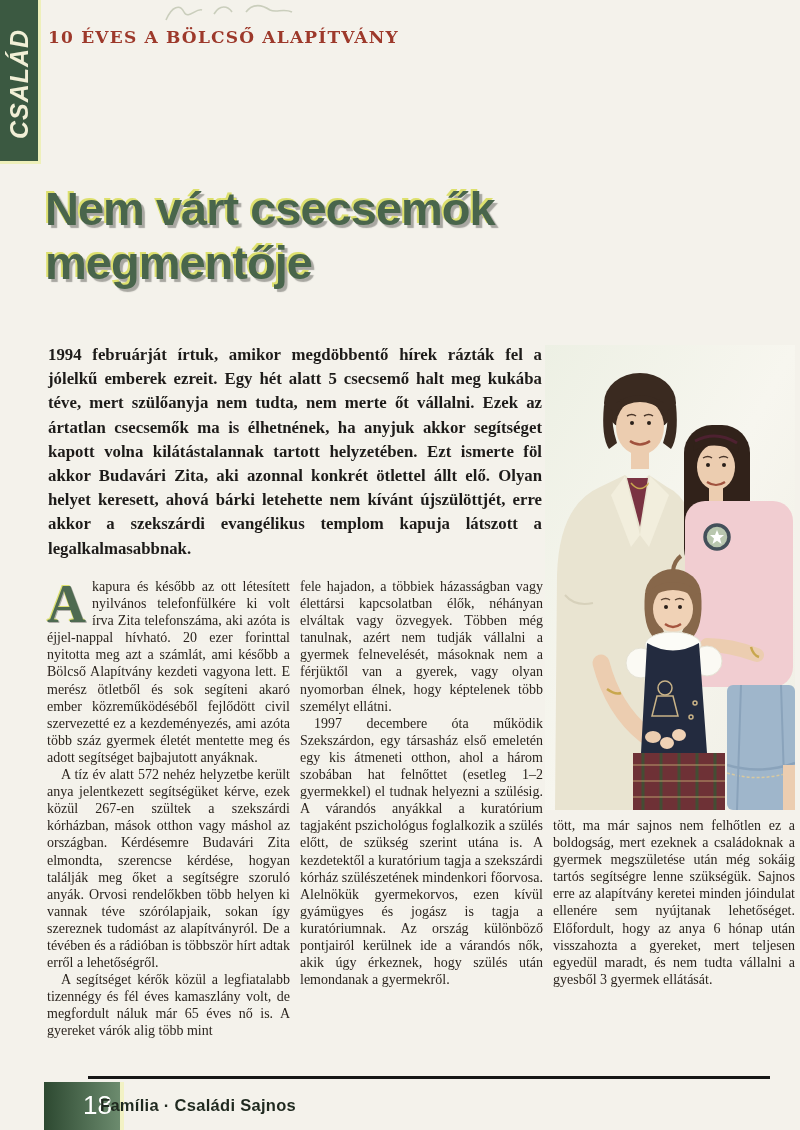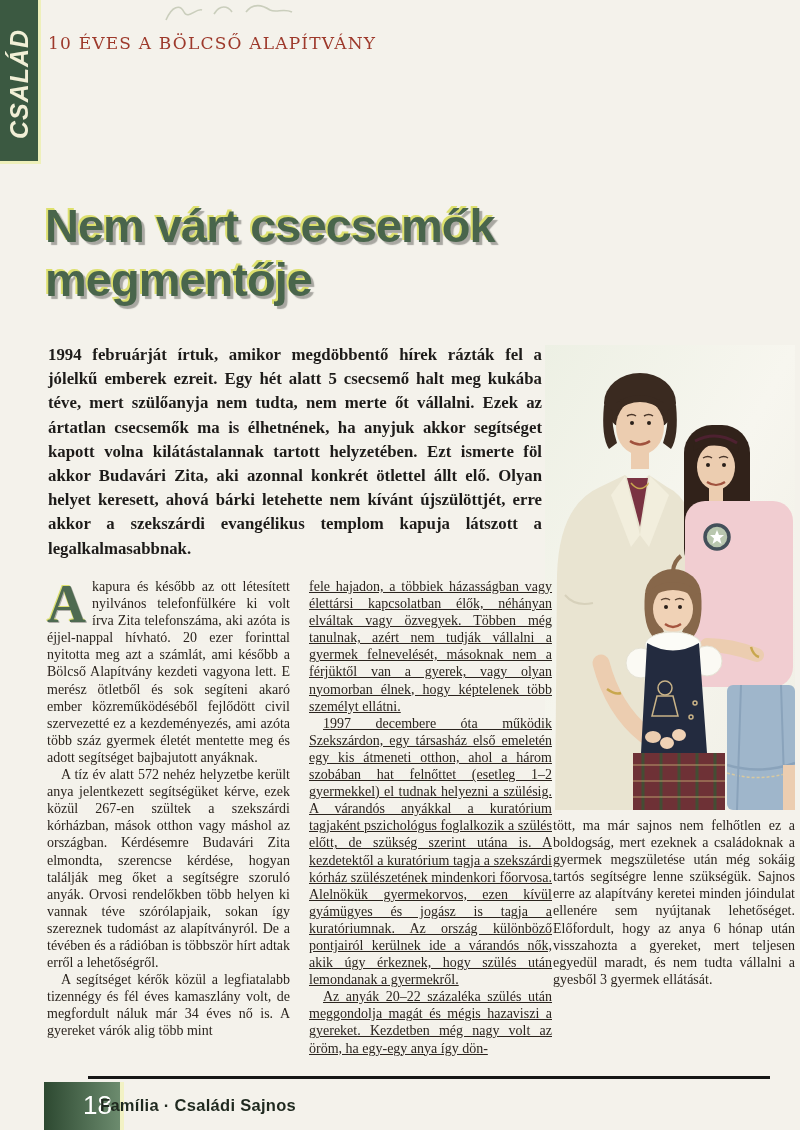--- a/index.html
+++ b/index.html
@@ -17,29 +17,29 @@
   #section-tab .tab-label{
     position:absolute;left:19px;top:84px;
     transform:translate(-50%,-50%) rotate(-90deg);
     white-space:nowrap;
     font-family:"Liberation Sans",sans-serif;
     font-style:italic;font-weight:bold;font-size:25px;letter-spacing:1px;
     color:#f1efd6;
   }
   
   #kicker{
-    position:absolute;left:48px;top:33px;
-    font-family:"DejaVu Serif",serif;font-weight:normal;
+    position:absolute;left:48px;top:27px;
+    font-family:"DejaVu Serif",serif;font-weight:bold;
     font-size:17px;letter-spacing:1.2px;color:#9d392b;
   }
   
   #scribble{position:absolute;left:160px;top:0;}
   
   #headline{
-    position:absolute;left:45px;top:199px;width:530px;
+    position:absolute;left:45px;top:182px;width:530px;
     font-family:"Liberation Sans",sans-serif;font-weight:bold;
     font-size:47px;line-height:54px;letter-spacing:-1px;color:#49654c;
     text-shadow:-2px -2px 0 #dde06e, 3px 3px 1px rgba(105,105,100,.55);
   }
   
   #lead{
     position:absolute;left:48px;top:343px;width:494px;
     font-family:Liberation Serif, serif;font-weight:bold;
     font-size:16.8px;line-height:24.2px;color:#1d1b19;
     text-align:justify;
@@ -47,21 +47,21 @@
   
   .col{
     position:absolute;width:243px;
     font-family:"Liberation Serif",serif;
     font-size:14px;line-height:17.1px;color:#2b241e;
     text-align:justify;hyphens:auto;
   }
   .col p{margin:0;}
   .col p.indent{text-indent:14px;}
   #col1{left:47px;top:578px;}
-  #col2{left:309px;top:578px;text-decoration:underline;}
+  #col2{left:300px;top:578px;}
   #col3{left:553px;top:817px;width:242px;}
   .dropcap{
     float:left;
     font-family:"Liberation Serif",serif;font-weight:bold;
     font-size:54px;line-height:48px;color:#4e6a51;
     padding:2px 6px 0 0;
     text-shadow:-1px -1px 0 #dde06e, 1px 1px 0 rgba(110,110,105,.5);
   }
   
   #photo{position:absolute;left:545px;top:345px;width:250px;height:465px;}
@@ -195,27 +195,26 @@
       <ellipse cx="108" cy="392" rx="8" ry="6" fill="#eccdb0"></ellipse>
       <ellipse cx="122" cy="398" rx="7" ry="6" fill="#f0d2b6"></ellipse>
       <ellipse cx="134" cy="390" rx="7" ry="6" fill="#f0d2b6"></ellipse>
     </g>
   </svg>
 </div>
 
 <div id="col1" class="col">
   <p><span class="dropcap">A</span><span>kapura és később az ott létesített nyilvános telefonfülkére ki volt írva Zita telefonszáma, aki azóta is éjjel-nappal hívható. 20 ezer forinttal nyitotta meg azt a számlát, ami később a Bölcső Alapítvány kezdeti vagyona lett. E merész ötletből és sok segíteni akaró ember közreműködéséből fejlődött civil szervezetté ez a kezdeményezés, ami azóta több száz gyermek életét mentette meg és adott segítséget bajbajutott anyáknak.</span></p>
   <p class="indent">A tíz év alatt 572 nehéz helyzetbe került anya jelentkezett segítségüket kérve, ezek közül 267-en szültek a szekszárdi kórházban, mások otthon vagy máshol az országban. Kérdésemre Budavári Zita elmondta, szerencse kérdése, hogyan találják meg őket a segítségre szoruló anyák. Orvosi rendelőkben több helyen ki vannak téve szórólapjaik, sokan így szereznek tudomást az alapítványról. De a tévében és a rádióban is többször hírt adtak erről a lehetőségről.</p>
-  <p class="indent">A segítséget kérők közül a legfiatalabb tizennégy és fél éves kamaszlány volt, de megfordult náluk már 34 éves nő is. A gyereket várók alig több mint</p>
+  <p class="indent">A segítséget kérők közül a legfiatalabb tizennégy és fél éves kamaszlány volt, de megfordult náluk már 65 éves nő is. A gyereket várók alig több mint</p>
 </div>
 
 <div id="col2" class="col">
   <p>fele hajadon, a többiek házasságban vagy élettársi kapcsolatban élők, néhányan elváltak vagy özvegyek. Többen még tanulnak, azért nem tudják vállalni a gyermek felnevelését, másoknak nem a férjüktől van a gyerek, vagy olyan nyomorban élnek, hogy képtelenek több személyt ellátni.</p>
   <p class="indent">1997 decembere óta működik Szekszárdon, egy társasház első emeletén egy kis átmeneti otthon, ahol a három szobában hat felnőttet (esetleg 1–2 gyermekkel) el tudnak helyezni a szülésig. A várandós anyákkal a kuratórium tagjaként pszichológus foglalkozik a szülés előtt, de szükség szerint utána is. A kezdetektől a kuratórium tagja a szekszárdi kórház szülészetének mindenkori főorvosa. Alelnökük gyermekorvos, ezen kívül gyámügyes és jogász is tagja a kuratóriumnak. Az ország különböző pontjairól kerülnek ide a várandós nők, akik úgy érkeznek, hogy szülés után lemondanak a gyermekről.</p>
-  <p class="indent">Az anyák 20–22 százaléka szülés után meggondolja magát és mégis hazaviszi a gyereket. Kezdetben még nagy volt az öröm, ha egy-egy anya így dön-</p>
 </div>
 
 <div id="col3" class="col">
   <p>tött, ma már sajnos nem felhőtlen ez a boldogság, mert ezeknek a családoknak a gyermek megszületése után még sokáig tartós segítségre lenne szükségük. Sajnos erre az alapítvány keretei minden jóindulat ellenére sem nyújtanak lehetőséget. Előfordult, hogy az anya 6 hónap után visszahozta a gyereket, mert teljesen egyedül maradt, és nem tudta vállalni a gyesből 3 gyermek ellátását.</p>
 </div>
 
 <div id="footer-rule"></div>
 <div id="footer-block">
   <span class="page-number">18</span>
 </div>

